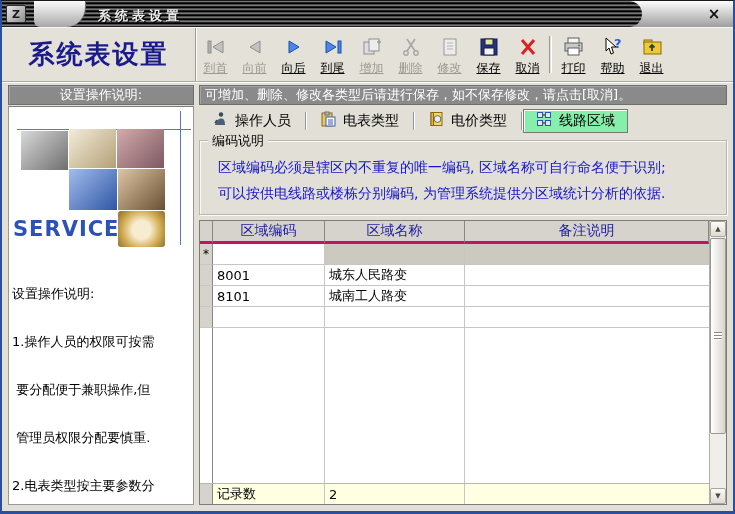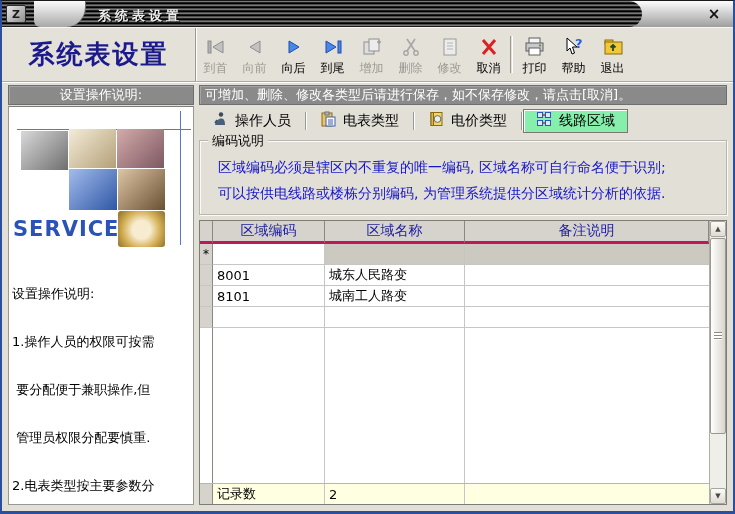--- a/index.html
+++ b/index.html
@@ -17,21 +17,21 @@
   .tb-sysicon { position:absolute; left:4px; top:4px; width:20px; height:18px; background:linear-gradient(135deg,#e8e8e8,#8f8f8f); border:1px solid #2d2d2d; border-radius:2px; display:flex; align-items:center; justify-content:center; font-size:11px; font-weight:bold; color:#1c1c1c; cursor:default; }
   .tb-title { position:absolute; left:96px; top:6px; color:#ececec; font-size:13px; font-weight:bold; letter-spacing:4px; text-shadow:1px 1px 0 #000; }
   .tb-close { position:absolute; right:10px; top:4px; width:18px; height:18px; display:flex; align-items:center; justify-content:center; color:#111; font-size:15px; font-weight:bold; cursor:default; }
   
   .toolbar { position:absolute; top:26px; left:0; right:0; height:56px; display:flex; align-items:stretch;
     background:#e4e1d9; border-top:1px solid #f6f6f6; border-bottom:2px groove #ffffff; }
   .app-title-box { width:194px; display:flex; align-items:center; justify-content:center; border-right:1px solid #9a9892; box-shadow:1px 0 0 #ffffff; }
   .app-title { color:#1a1a8c; font-size:26px; font-weight:bold; font-family:"DejaVu Serif","Liberation Serif",serif; letter-spacing:2px; white-space:nowrap; }
   .tbtn { width:39px; display:flex; flex-direction:column; align-items:center; justify-content:center; gap:1px; padding-top:3px; }
   .tbtn .ticon { width:24px; height:24px; display:flex; align-items:center; justify-content:center; }
-  .tbtn .tlabel { font-size:12px; color:#000; white-space:nowrap; }
+  .tbtn .tlabel { font-size:12px; color:#000; white-space:nowrap;text-decoration:underline; }
   .tbtn.disabled .tlabel { color:#9c9a92; }
   .tb-sep { width:3px; margin:8px 2px; border-left:1px solid #9a9892; border-right:1px solid #ffffff; }
   
   .content { position:absolute; top:84px; left:6px; right:6px; bottom:6px; display:flex; gap:5px; }
   .bar-label { height:20px; background:#8a8a8a; border:1px solid #6e6e6e; box-shadow:inset 1px 1px 0 #a5a5a5; color:#ffffff; font-size:13px; line-height:18px; }
   
   .sidebar { width:186px; display:flex; flex-direction:column; }
   .side-header { text-align:center; }
   .side-body { flex:1; margin-top:1px; background:#ffffff; border:1px solid #9a9892; border-top:1px solid #7e7c76; overflow:hidden; }
   .collage { position:relative; height:142px; background:#ffffff; }
@@ -162,20 +162,30 @@
           <svg width="24" height="24" viewBox="0 0 24 24">
             <rect x="6" y="4" width="12" height="16" fill="#ececec" stroke="#9a9a9a"></rect>
             <path d="M9 8h6 M9 11h6 M9 14h6" stroke="#b4b4b4"></path>
           </svg>
         </span>
       <span class="tlabel">修改</span>
     </div>
     <div class="tbtn">
       <span class="ticon">
           <svg width="24" height="24" viewBox="0 0 24 24">
+            <rect x="4" y="4" width="16" height="16" fill="#27357f" stroke="#131c4e"></rect>
+            <rect x="8" y="4" width="8" height="6" fill="#e6e69a" stroke="#131c4e"></rect>
+            <rect x="7" y="13" width="10" height="7" fill="#f4f4f4" stroke="#131c4e"></rect>
+          </svg>
+        </span>
+      <span class="tlabel">保存</span>
+    </div>
+    <div class="tbtn">
+      <span class="ticon">
+          <svg width="24" height="24" viewBox="0 0 24 24">
             <path d="M6 5l12 14 M18 5L6 19" stroke="#d92222" stroke-width="3" fill="none"></path>
           </svg>
         </span>
       <span class="tlabel">取消</span>
     </div>
 
     <div class="tb-sep"></div>
 
     <div class="tbtn">
       <span class="ticon">

